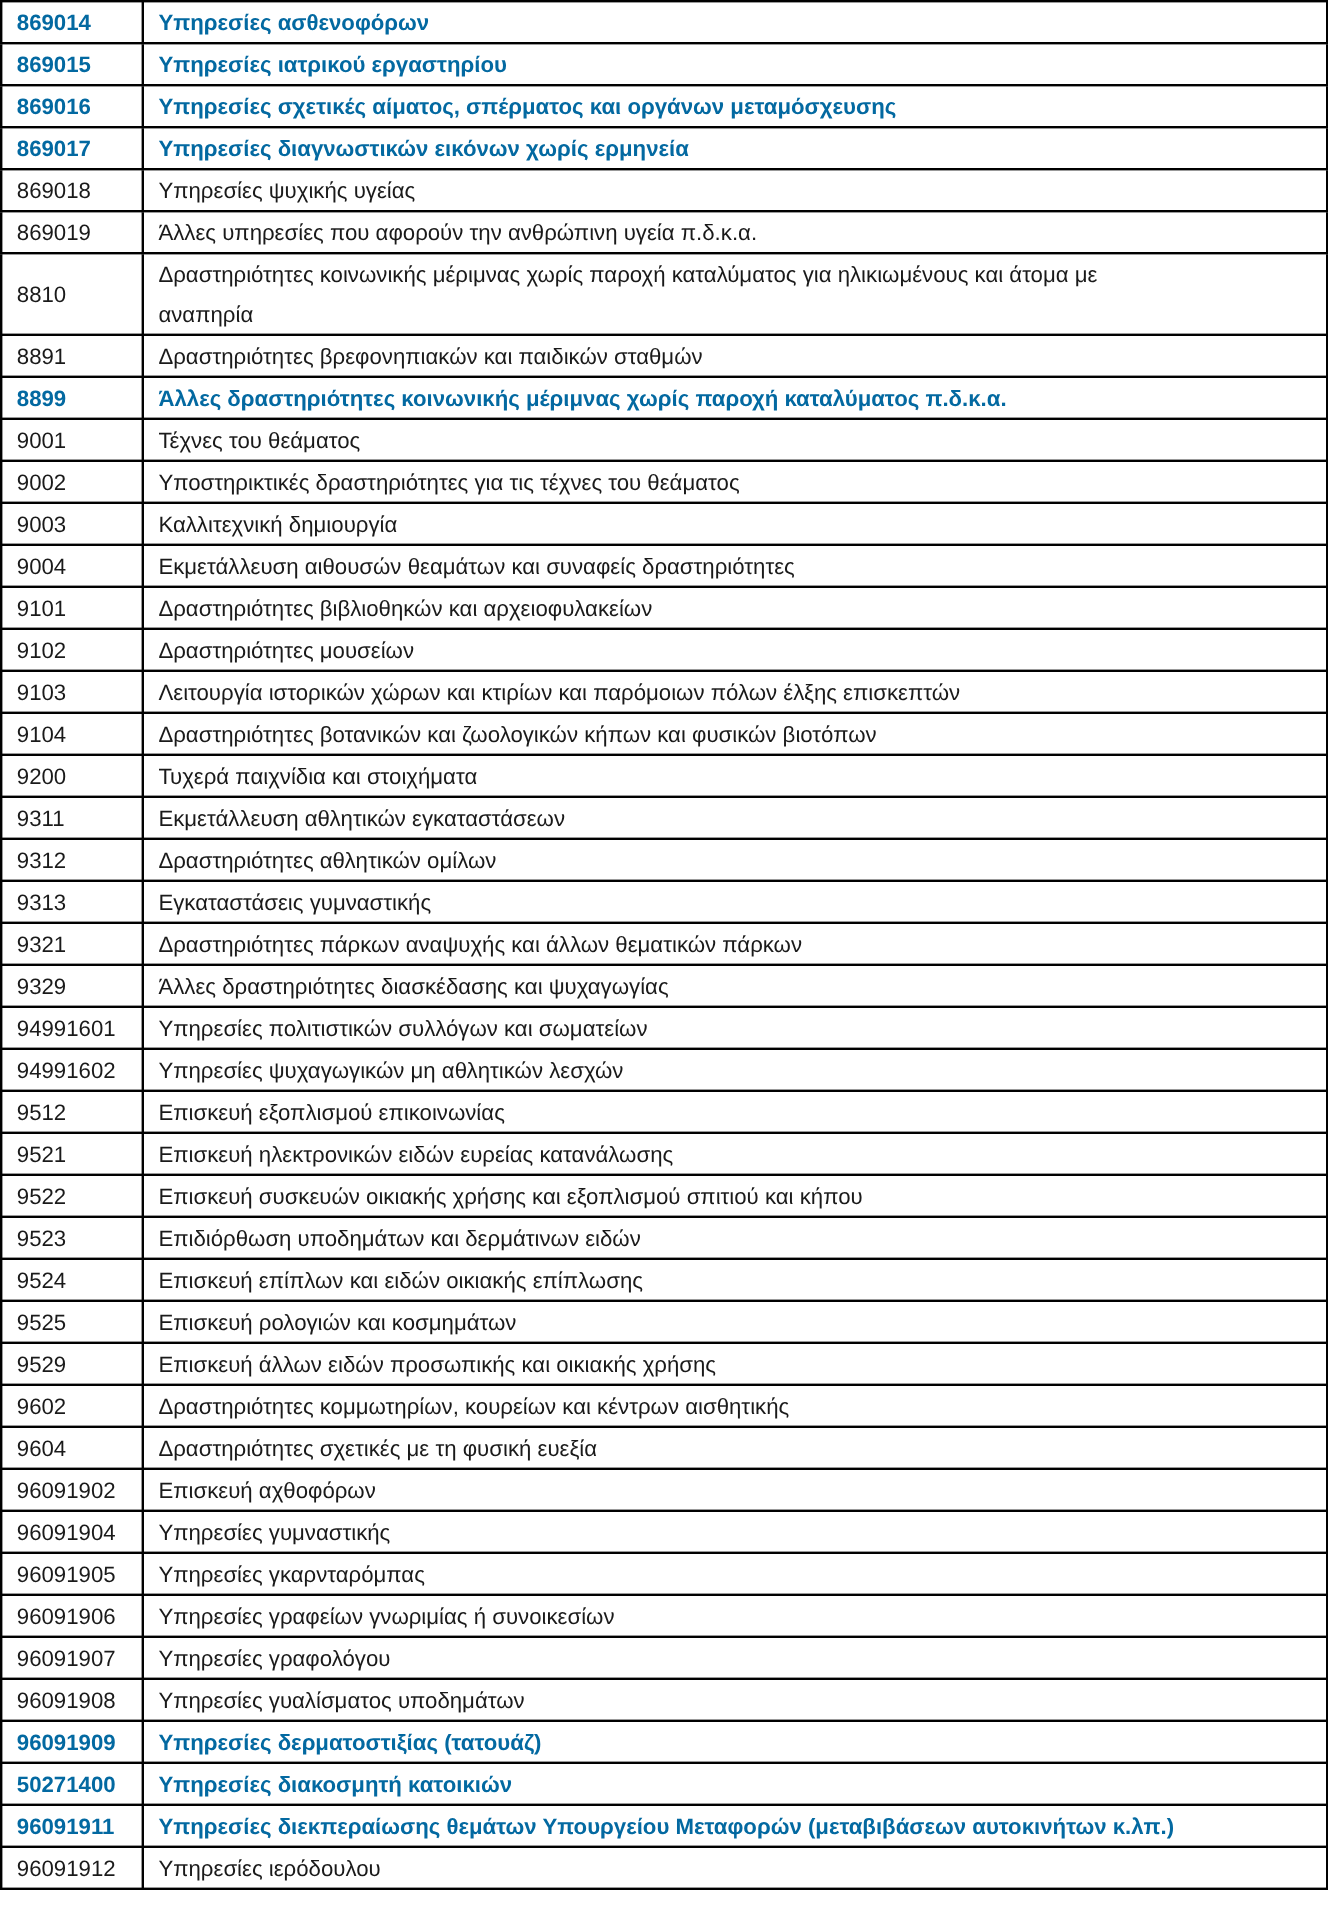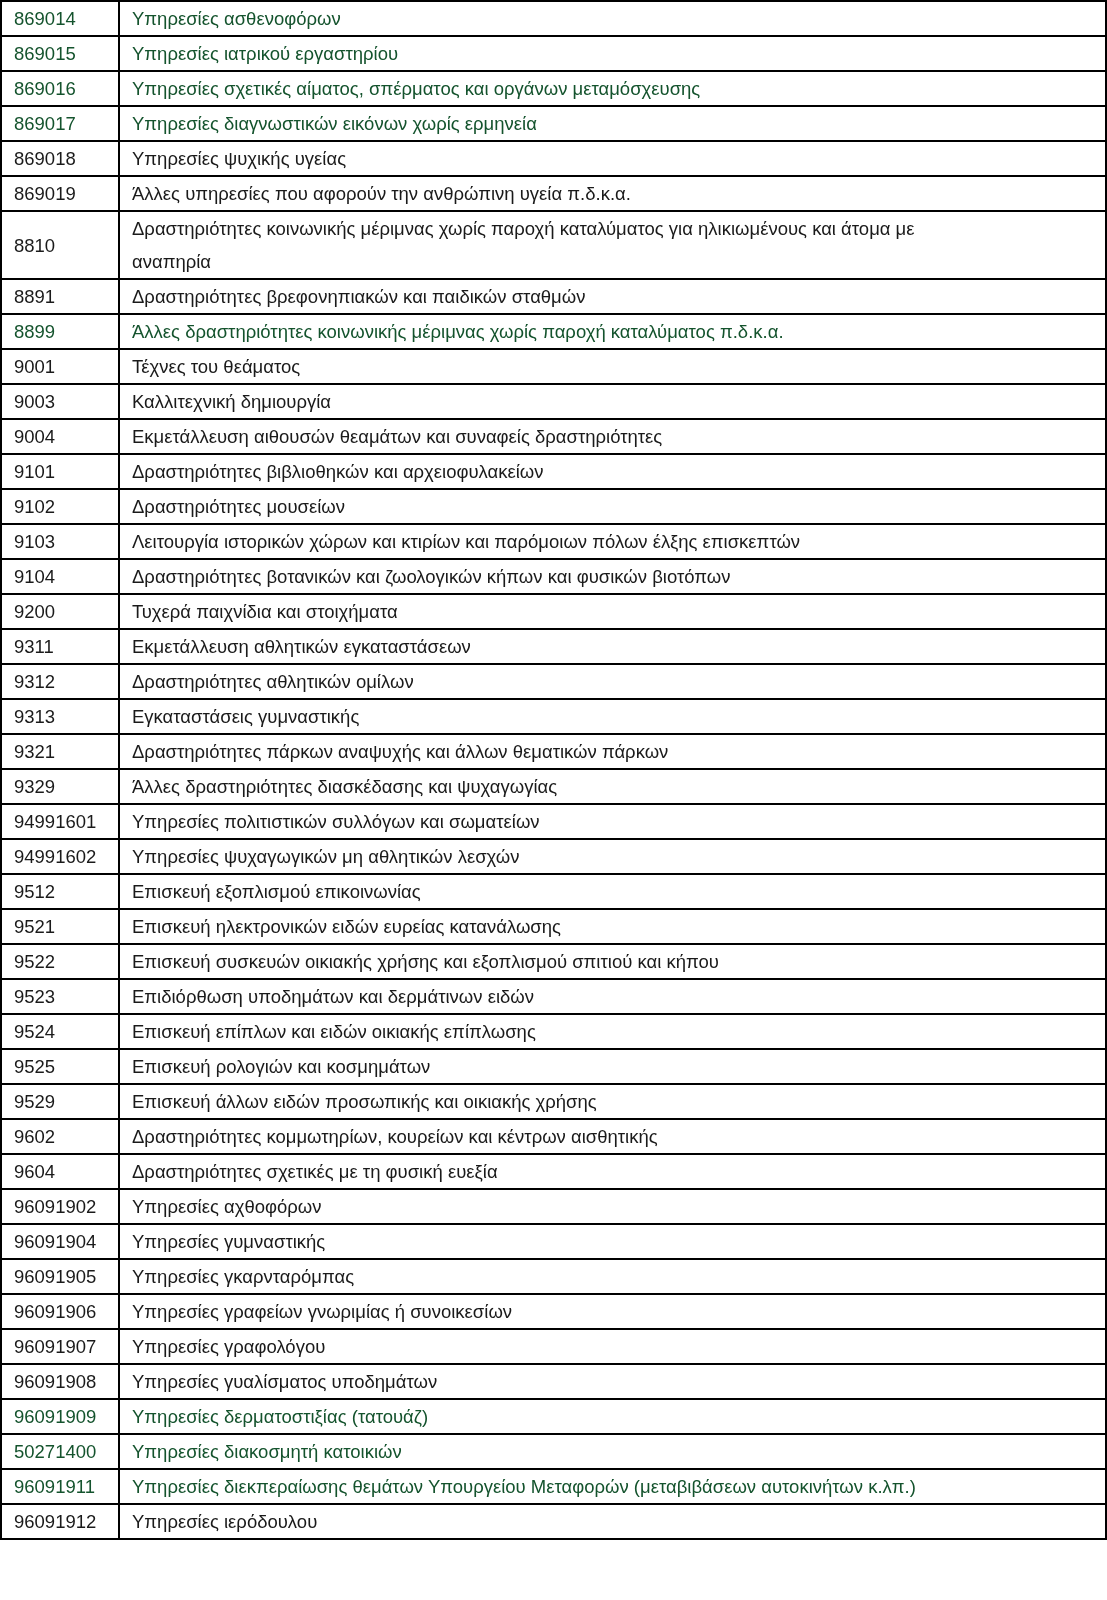--- a/index.html
+++ b/index.html
@@ -35,21 +35,21 @@
     padding: 0 10px 0 12px;
     overflow: hidden;
   }
   td.code-cell {
     padding-left: 13px;
     white-space: nowrap;
   }
   td.desc-cell {
     white-space: pre-line;
   }
-  tr.muted td { color: #14532d; }
+  tr.muted td { color: #0369a1; font-weight: bold; }
 </style>
 </head>
 <body>
 
 <div class="page">
   <table class="kad-table">
     <colgroup>
       <col class="col-code">
       <col class="col-desc">
     </colgroup>
@@ -89,20 +89,24 @@
   </tr>
         <tr class="muted">
     <td class="code-cell">8899</td>
     <td class="desc-cell">Άλλες δραστηριότητες κοινωνικής μέριμνας χωρίς παροχή καταλύματος π.δ.κ.α.</td>
   </tr>
         <tr>
     <td class="code-cell">9001</td>
     <td class="desc-cell">Τέχνες του θεάματος</td>
   </tr>
         <tr>
+    <td class="code-cell">9002</td>
+    <td class="desc-cell">Υποστηρικτικές δραστηριότητες για τις τέχνες του θεάματος</td>
+  </tr>
+        <tr>
     <td class="code-cell">9003</td>
     <td class="desc-cell">Καλλιτεχνική δημιουργία</td>
   </tr>
         <tr>
     <td class="code-cell">9004</td>
     <td class="desc-cell">Εκμετάλλευση αιθουσών θεαμάτων και συναφείς δραστηριότητες</td>
   </tr>
         <tr>
     <td class="code-cell">9101</td>
     <td class="desc-cell">Δραστηριότητες βιβλιοθηκών και αρχειοφυλακείων</td>
@@ -182,21 +186,21 @@
         <tr>
     <td class="code-cell">9602</td>
     <td class="desc-cell">Δραστηριότητες κομμωτηρίων, κουρείων και κέντρων αισθητικής</td>
   </tr>
         <tr>
     <td class="code-cell">9604</td>
     <td class="desc-cell">Δραστηριότητες σχετικές με τη φυσική ευεξία</td>
   </tr>
         <tr>
     <td class="code-cell">96091902</td>
-    <td class="desc-cell">Υπηρεσίες αχθοφόρων</td>
+    <td class="desc-cell">Επισκευή αχθοφόρων</td>
   </tr>
         <tr>
     <td class="code-cell">96091904</td>
     <td class="desc-cell">Υπηρεσίες γυμναστικής</td>
   </tr>
         <tr>
     <td class="code-cell">96091905</td>
     <td class="desc-cell">Υπηρεσίες γκαρνταρόμπας</td>
   </tr>
         <tr>

